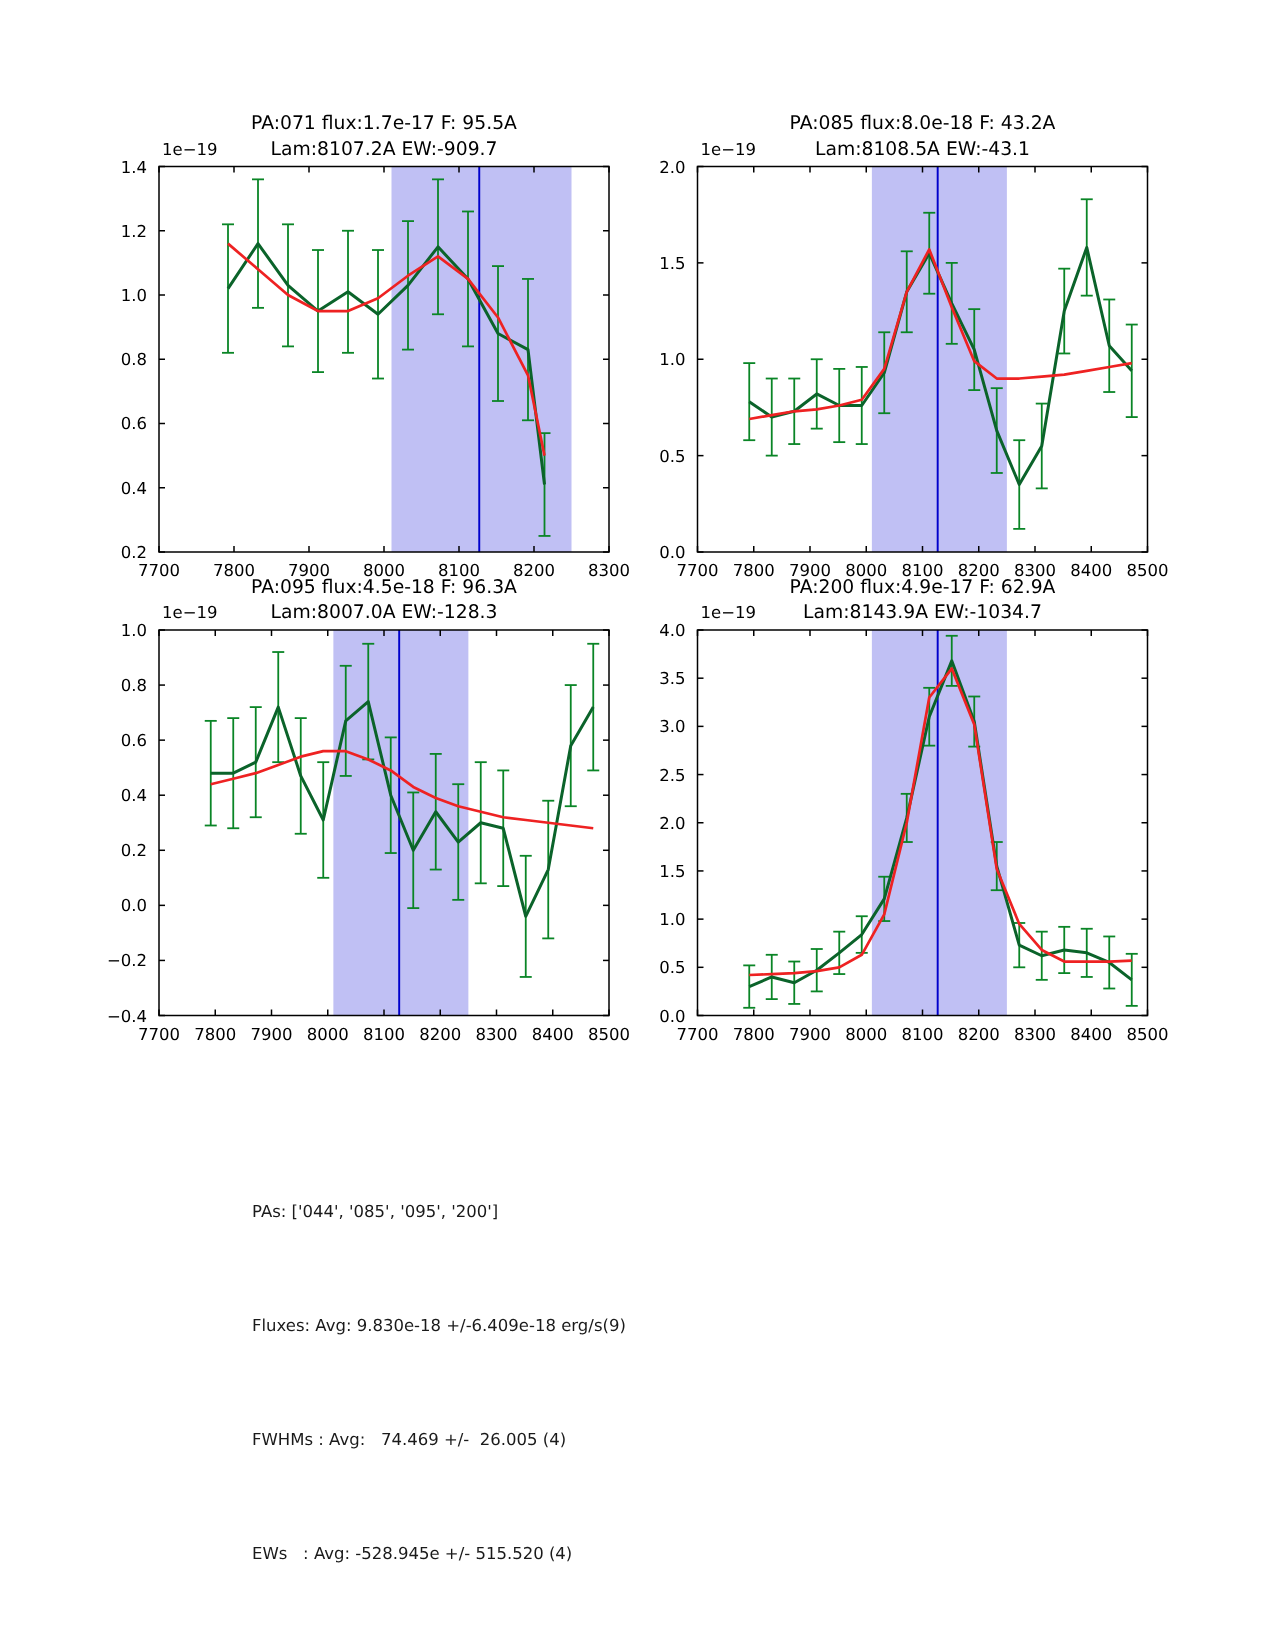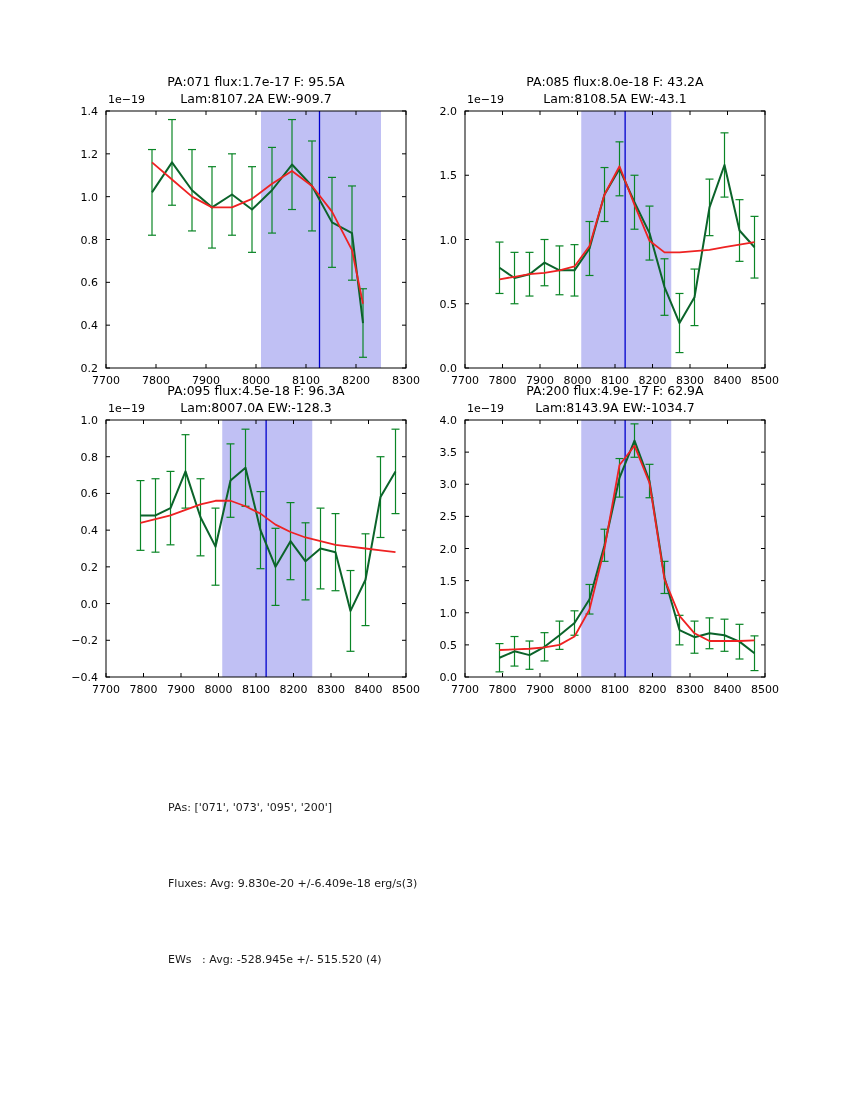--- a/index.html
+++ b/index.html
@@ -439,18 +439,19 @@
         <text x="457" y="456.125" text-anchor="end" class="tick-label">3.5</text>
         <line x1="465" x2="469" y1="420" y2="420" stroke="#000000" stroke-width="1"></line>
         <line x1="765" x2="761" y1="420" y2="420" stroke="#000000" stroke-width="1"></line>
         <text x="457" y="424" text-anchor="end" class="tick-label">4.0</text>
         <text x="615" y="395" text-anchor="middle" class="title">PA:200 flux:4.9e-17 F: 62.9A</text>
         <text x="615" y="412" text-anchor="middle" class="title">Lam:8143.9A EW:-1034.7</text>
         <text x="467" y="412" class="tick-label">1e−19</text>
       </g>
     </svg>
   <div class="summary">
-    <div>PAs: ['071', '073', '095', '200']</div>
-    <div>Fluxes: Avg: 9.830e-20 +/-6.409e-18 erg/s(3)</div>
+    <div>PAs: ['044', '085', '095', '200']</div>
+    <div>Fluxes: Avg: 9.830e-18 +/-6.409e-18 erg/s(9)</div>
+    <div>FWHMs : Avg:   74.469 +/-  26.005 (4)</div>
     <div>EWs   : Avg: -528.945e +/- 515.520 (4)</div>
     
   </div>
 </div>
 
 </body></html>

